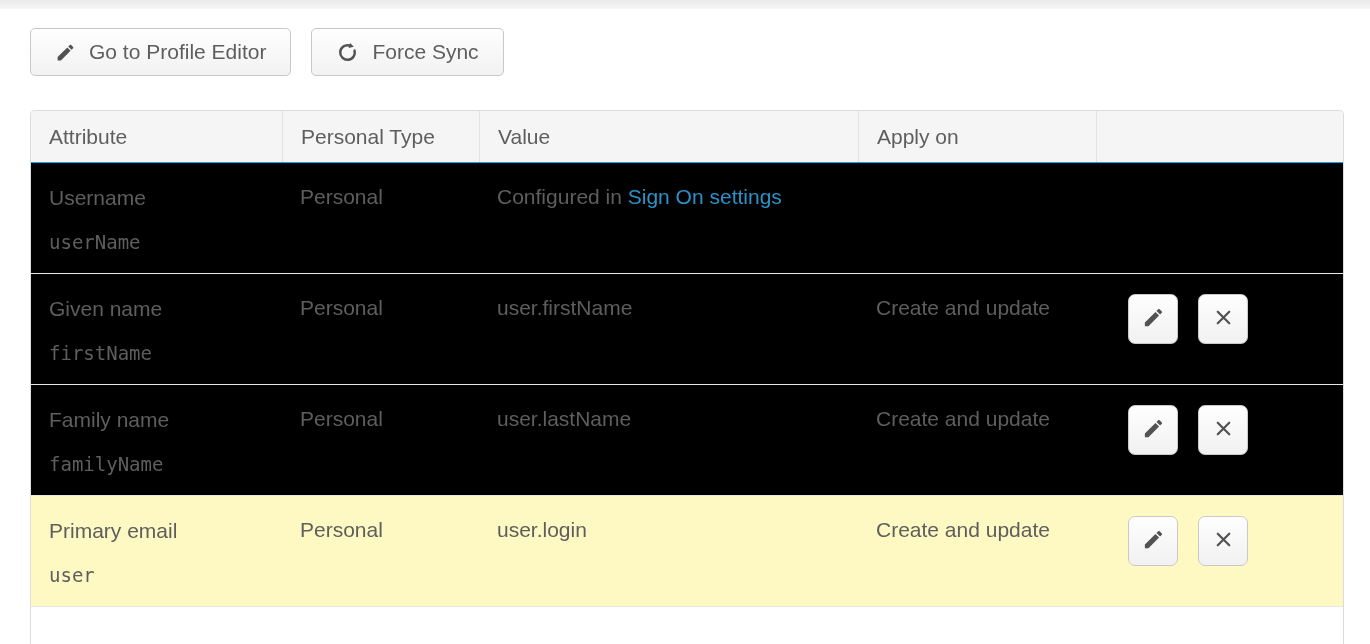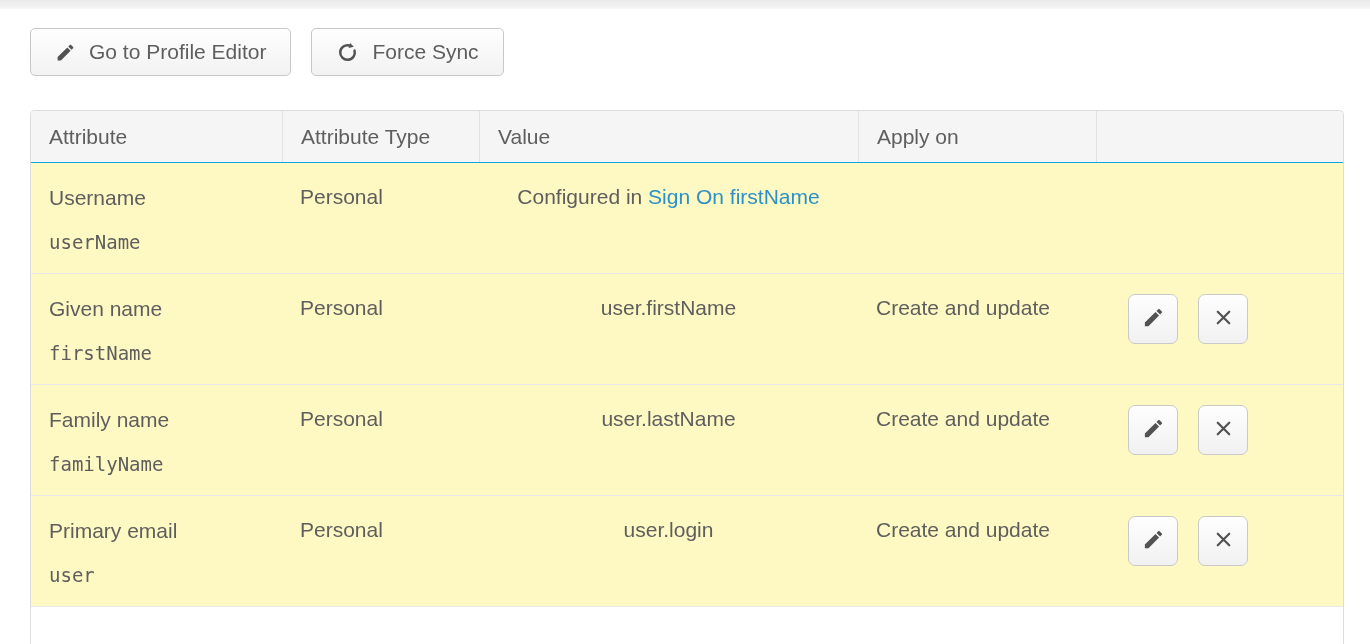--- a/index.html
+++ b/index.html
@@ -49,27 +49,27 @@
   .th {
     display: flex; align-items: center;
     padding: 0 18px;
     font-size: 21px; color: #5e5e5e;
   }
   .th + .th { border-left: 1px solid #e2e2e2; }
   .tr {
     display: flex;
     height: 111px;
     border-bottom: 1px solid #e8e8e8;
-    background: #fef9c3;
+    background: #000000;
   }
   .tr.highlight { background: #fef9c3; }
   .td { padding: 22px 18px 0; font-size: 21px; }
   .col-attr    { width: 251px; }
   .col-type    { width: 197px; }
-  .col-value   { width: 379px; text-align: center; }
+  .col-value   { width: 379px; }
   .col-apply   { width: 238px; }
   .col-actions { flex: 1; padding: 20px 0 0 32px; display: flex; gap: 20px; }
   .attr-label { font-size: 21px; line-height: 25px; }
   .attr-name {
     font-family: "DejaVu Sans Mono", monospace;
     font-size: 19px; margin-top: 21px;
   }
   a.link { color: #2b91c7; text-decoration: none; cursor: pointer; }
   .icon-btn {
     width: 50px; height: 50px;
@@ -101,34 +101,34 @@
         <path d="M18.6 5.9 L13.2 7.4 L14.7 2.0 Z" fill="#525252"></path>
       </svg>
     </span>
     <span>Force Sync</span>
   </button>
 </div>
 
 <div class="table">
   <div class="thead">
     <div class="th col-attr">Attribute</div>
-    <div class="th col-type">Attribute Type</div>
+    <div class="th col-type">Personal Type</div>
     <div class="th col-value">Value</div>
     <div class="th col-apply">Apply on</div>
     <div class="th col-actions"></div>
   </div>
 
   <div class="tr">
     <div class="td col-attr">
       <div class="attr-label">Username</div>
       <div class="attr-name">userName</div>
     </div>
     <div class="td col-type">Personal</div>
     <div class="td col-value">
-      <span>Configured in </span><a class="link">Sign On firstName</a>
+      <span>Configured in </span><a class="link">Sign On settings</a>
     </div>
     <div class="td col-apply"></div>
     <div class="td col-actions"></div>
   </div>
 
   <div class="tr">
     <div class="td col-attr">
       <div class="attr-label">Given name</div>
       <div class="attr-name">firstName</div>
     </div>

